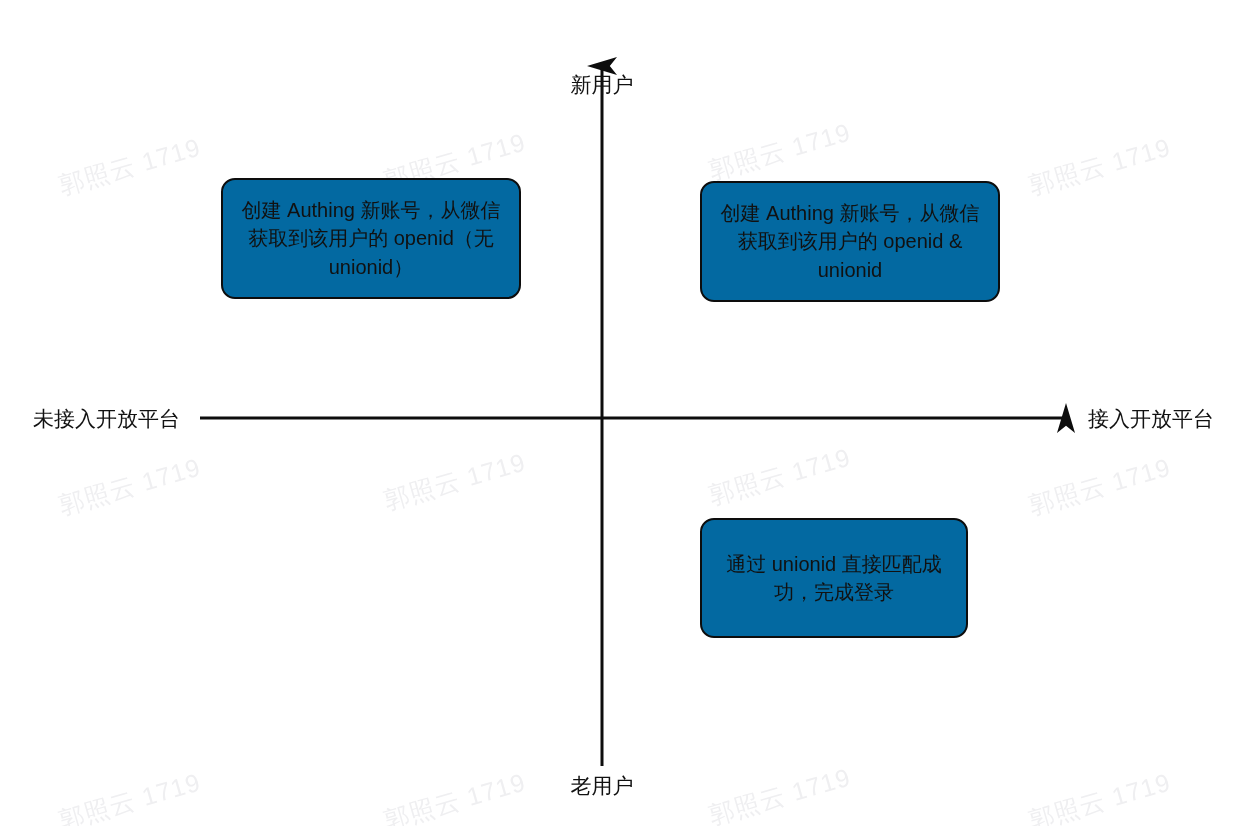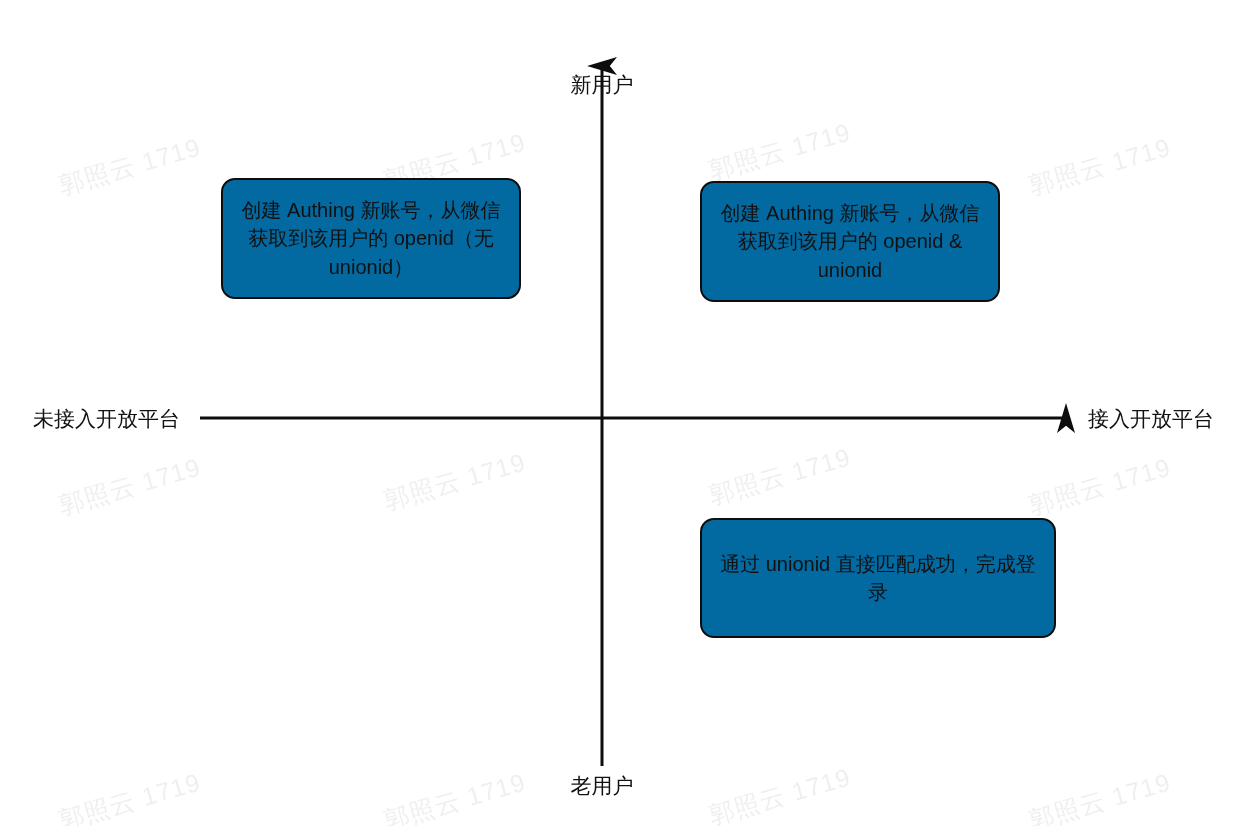--- a/index.html
+++ b/index.html
@@ -85,21 +85,21 @@
     line-height: 1.42;
     color: #111111;
   }
   .qbox.align-center .qtext { text-align: center; }
   .qbox.align-left   { justify-content: flex-start; }
   .qbox.align-left .qtext { text-align: left; padding-left: 2px; }
 
   #box-q2 { left: 221px; top: 178px; width: 300px; height: 121px; }
   #box-q1 { left: 700px; top: 181px; width: 300px; height: 121px; }
   #box-q3 { left: 221px; top: 518px; width: 300px; height: 120px; }
-  #box-q4 { left: 700px; top: 518px; width: 356px; height: 120px; }
+  #box-q4 { left: 700px; top: 518px; width: 268px; height: 120px; }
 </style>
 </head>
 <body>
 
 <div id="canvas">
 
   <div id="watermark-layer">
       <div class="watermark-text" style="left: 60px; top: 170px; color: rgb(239, 239, 241); transform: rotate(-16deg);">郭照云 1719</div>
       <div class="watermark-text" style="left: 385px; top: 165px; color: rgb(239, 239, 241); transform: rotate(-16deg);">郭照云 1719</div>
       <div class="watermark-text" style="left: 710px; top: 155px; color: rgb(239, 239, 241); transform: rotate(-16deg);">郭照云 1719</div>

